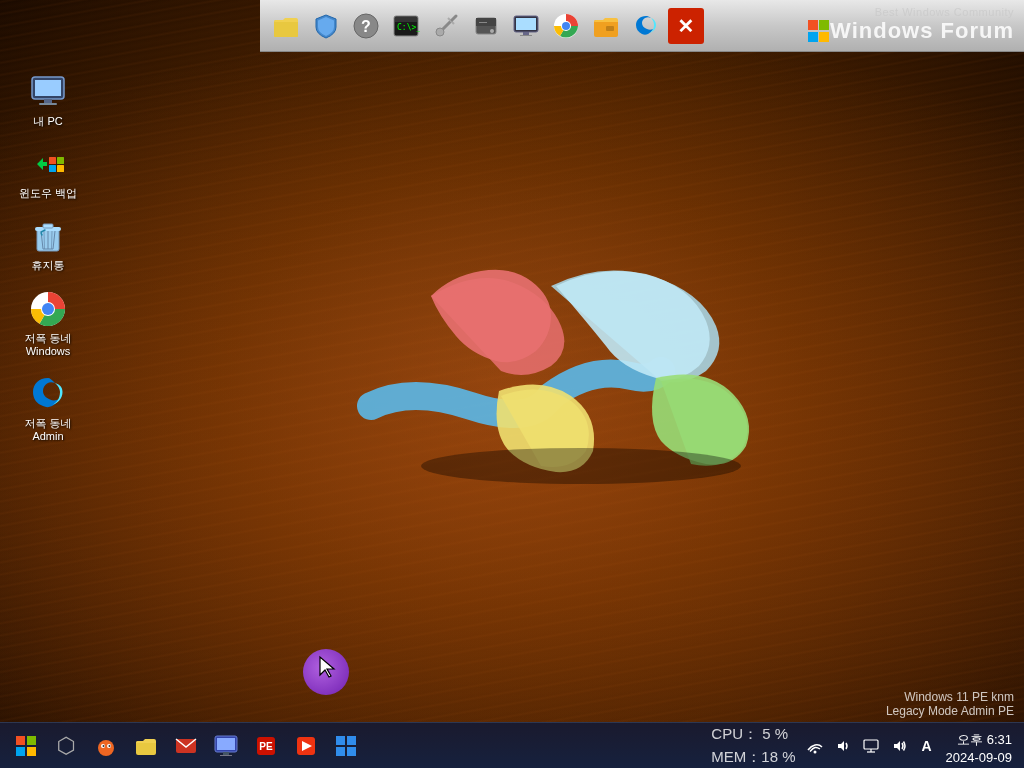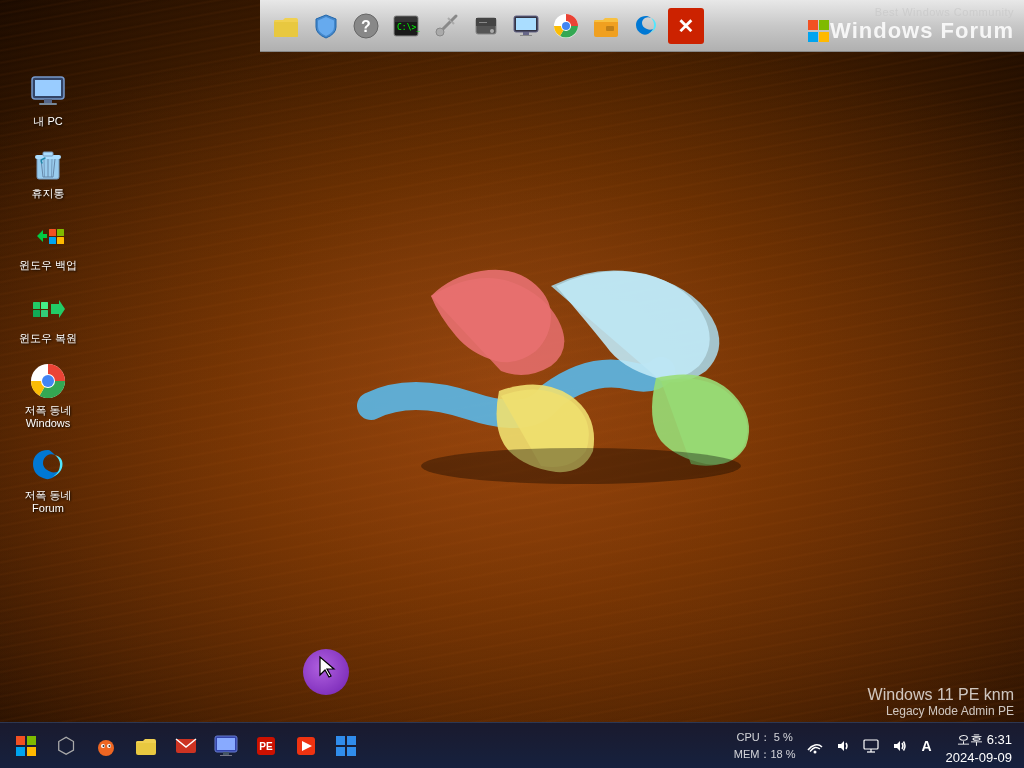--- a/index.html
+++ b/index.html
@@ -214,23 +214,23 @@
     }
 
     #taskbar-right {
       display: flex;
       align-items: center;
       gap: 8px;
       padding: 0 12px;
     }
 
     #system-info {
-      text-align: center;
+      text-align: left;
       color: rgba(255,255,255,0.8);
-      font-size: 11px;
+      font-size: 15px;
       line-height: 1.5;
     }
 
     #clock {
       text-align: right;
       color: #fff;
       font-size: 13px;
       line-height: 1.4;
       margin-top: 7px;
     }
@@ -255,21 +255,21 @@
     
     #sysinfo-overlay {
       position: absolute;
       bottom: 50px;
       right: 10px;
       text-align: right;
       z-index: 15;
       pointer-events: none;
     }
     #sysinfo-overlay .line1 {
-      font-size: 16px;
+      font-size: 12px;
       color: rgba(255,255,255,0.75);
     }
     #sysinfo-overlay .line2 {
       font-size: 12px;
       color: rgba(255,255,255,0.75);
     }
 
     
     .tb-red-x {
       background: #cc2200;
@@ -392,68 +392,54 @@
     <div class="desktop-icon">
       <div class="icon-img">
         <svg width="38" height="38" viewBox="0 0 38 38">
           <rect x="3" y="4" width="32" height="22" rx="3" fill="#334466" stroke="#7799cc" stroke-width="1.5"></rect>
           <rect x="6" y="7" width="26" height="16" fill="#99ccff"></rect>
           <rect x="15" y="26" width="8" height="4" fill="#556688"></rect>
           <rect x="10" y="30" width="18" height="2" rx="1" fill="#778899"></rect>
         </svg>
       </div>
       <div class="icon-label">내 PC</div>
+    </div>
+
+    <div class="desktop-icon">
+      <div class="icon-img">
+        <svg width="38" height="38" viewBox="0 0 38 38">
+
+          <path d="M8 19 L14 13 L14 17 L18 17 L18 21 L14 21 L14 25 Z" fill="#00cc44"></path>
+
+          <rect x="20" y="12" width="7" height="7" rx="0.5" fill="#f25022"></rect>
+          <rect x="28" y="12" width="7" height="7" rx="0.5" fill="#7fba00"></rect>
+          <rect x="20" y="20" width="7" height="7" rx="0.5" fill="#00a4ef"></rect>
+          <rect x="28" y="20" width="7" height="7" rx="0.5" fill="#ffb900"></rect>
+        </svg>
+      </div>
+      <div class="icon-label">윈도우 백업</div>
     </div>
 
     <div class="desktop-icon">
       <div class="icon-img">
         <svg width="38" height="38" viewBox="0 0 38 38">
           <rect x="8" y="12" width="22" height="22" rx="2" fill="#99ccee" stroke="#7799bb" stroke-width="1"></rect>
           <rect x="6" y="10" width="26" height="4" rx="2" fill="#aaddff"></rect>
           <rect x="14" y="7" width="10" height="4" rx="1" fill="#aaddff" stroke="#7799bb" stroke-width="1"></rect>
           <path d="M12 14 L14 32 L24 32 L26 14" stroke="#6688aa" stroke-width="1" fill="none"></path>
           <line x1="19" y1="14" x2="19" y2="32" stroke="#6688aa" stroke-width="1"></line>
           <line x1="15" y1="14" x2="15.5" y2="32" stroke="#6688aa" stroke-width="0.7"></line>
           <line x1="23" y1="14" x2="22.5" y2="32" stroke="#6688aa" stroke-width="0.7"></line>
 
           <path d="M13 18 Q11 15 14 14 L16 13" stroke="#2288aa" stroke-width="1.5" fill="none" stroke-linecap="round"></path>
         </svg>
       </div>
       <div class="icon-label">휴지통</div>
     </div>
 
-    <div class="desktop-icon">
-      <div class="icon-img">
-        <svg width="38" height="38" viewBox="0 0 38 38">
-
-          <path d="M8 19 L14 13 L14 17 L18 17 L18 21 L14 21 L14 25 Z" fill="#00cc44"></path>
-
-          <rect x="20" y="12" width="7" height="7" rx="0.5" fill="#f25022"></rect>
-          <rect x="28" y="12" width="7" height="7" rx="0.5" fill="#7fba00"></rect>
-          <rect x="20" y="20" width="7" height="7" rx="0.5" fill="#00a4ef"></rect>
-          <rect x="28" y="20" width="7" height="7" rx="0.5" fill="#ffb900"></rect>
-        </svg>
-      </div>
-      <div class="icon-label">윈도우 백업</div>
-    </div>
-
-    <div class="desktop-icon">
-      <div class="icon-img">
-        <svg width="38" height="38" viewBox="0 0 38 38">
-
-          <rect x="4" y="12" width="7" height="7" rx="0.5" fill="#22cc66"></rect>
-          <rect x="12" y="12" width="7" height="7" rx="0.5" fill="#44ee88"></rect>
-          <rect x="4" y="20" width="7" height="7" rx="0.5" fill="#11aa55"></rect>
-          <rect x="12" y="20" width="7" height="7" rx="0.5" fill="#33cc77"></rect>
-
-          <path d="M22 14 L30 14 L30 10 L36 19 L30 28 L30 24 L22 24 Z" fill="#22cc66"></path>
-        </svg>
-      </div>
-      <div class="icon-label">윈도우 복원</div>
-    </div>
 
     <div class="desktop-icon">
       <div class="icon-img">
         <svg width="38" height="38" viewBox="0 0 38 38">
           <circle cx="19" cy="19" r="17" fill="#fff"></circle>
           <path d="M19 19 L36 19 A17 17 0 0 0 19 2 Z" fill="#ea4335"></path>
           <path d="M19 19 L10.5 33.7 A17 17 0 0 0 36 19 Z" fill="#34a853"></path>
           <path d="M19 19 L2 19 A17 17 0 0 0 10.5 33.7 Z" fill="#fbbc05"></path>
           <circle cx="19" cy="19" r="7" fill="#fff"></circle>
           <circle cx="19" cy="19" r="6" fill="#4285f4"></circle>
@@ -467,21 +453,21 @@
 
     <div class="desktop-icon">
       <div class="icon-img">
         <svg width="38" height="38" viewBox="0 0 38 38">
           <path d="M19 3 C10 3 4 9 4 17 C4 24 8 29 14 31 C17 32.5 20 32.5 23 31 C26 29.5 28.5 27 30 24 C27.5 25.5 24 26 21 24.5 C17 23 14 20 14 16 C14 13 15.5 10 18 8.5 C20.5 7 23 7 26 8 C23 5 21 3 19 3 Z" fill="#0078d4"></path>
           <path d="M26 8 C29 10.5 31 14 31 17 C31 23.5 27.5 28 23 30 C28.5 28.5 33.5 24 33.5 17 C33.5 13 31.5 9.5 26 8 Z" fill="#50e6ff"></path>
         </svg>
       </div>
       <div class="icon-label">
         <span>저폭 동네</span><br>
-        <span>Forum</span>
+        <span>Admin</span>
       </div>
     </div>
 
   </div>
 
   <div id="center-logo">
     <svg width="460" height="280" viewBox="0 0 460 280">
 
       <path d="M 20 200 Q 60 180 120 200 Q 180 220 200 190 Q 240 160 280 170 Q 300 175 310 165" stroke="#5bb8e8" stroke-width="28" fill="none" stroke-linecap="round" opacity="0.9"></path>
 

